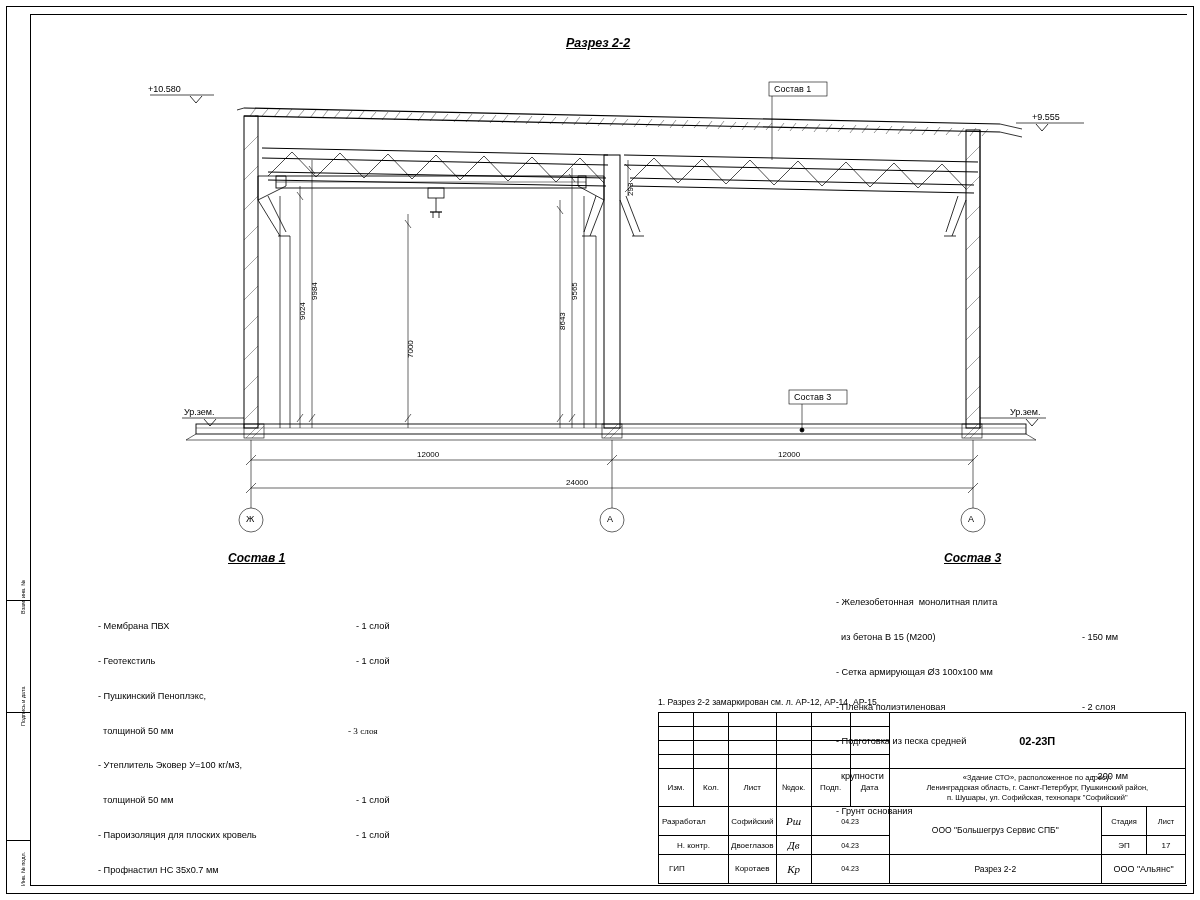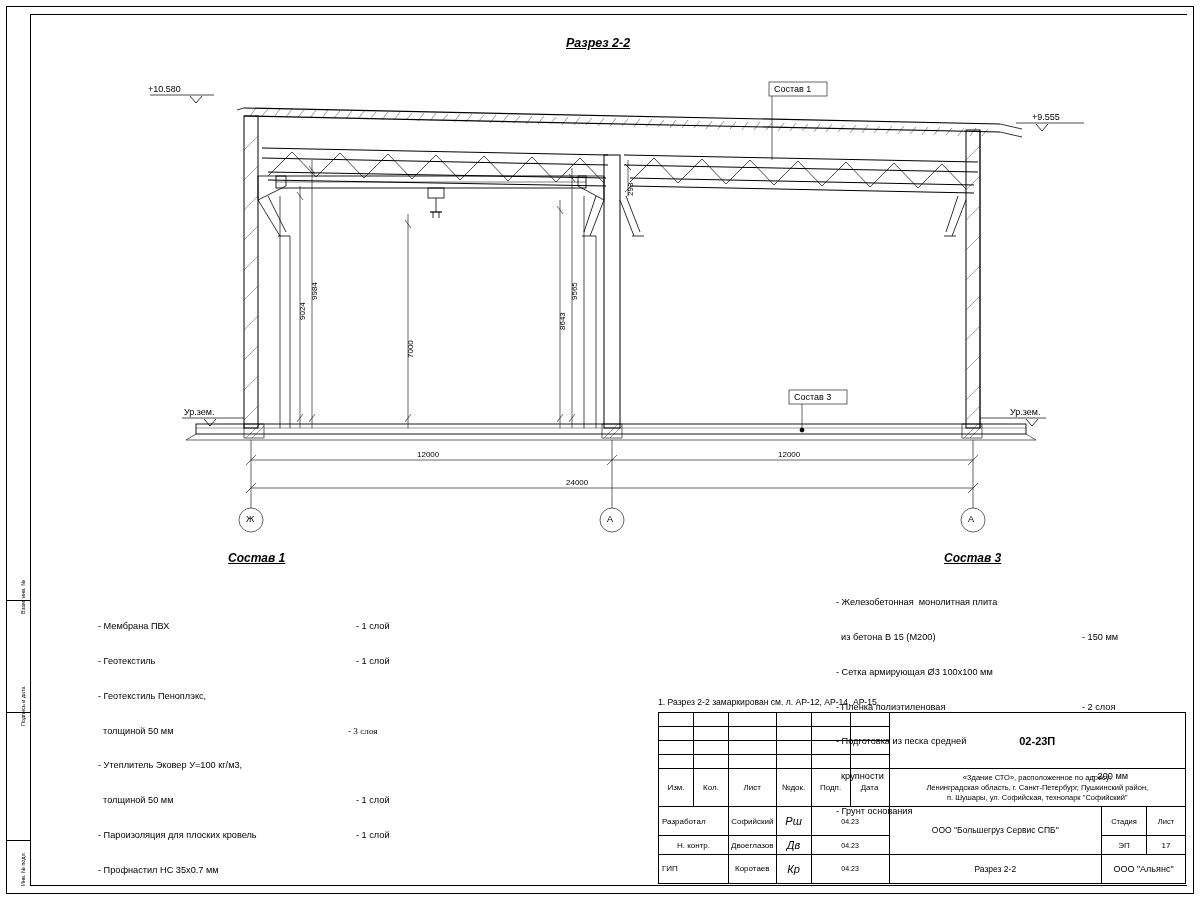--- a/index.html
+++ b/index.html
@@ -28,21 +28,21 @@
   
   .spec{position:absolute;font-size:9.2px;line-height:11.6px;white-space:pre;}
   .spec .row{position:relative;}
   .spec .val{position:absolute;}
 
   
   #stamp{position:absolute;left:658px;top:712px;width:528px;height:172px;}
   #stamp table{border-collapse:collapse;width:528px;height:172px;font-size:8px;}
   #stamp td{border:1px solid #000;padding:0 2px;text-align:center;vertical-align:middle;}
   .note{position:absolute;left:658px;top:697px;font-size:8.6px;}
-  .sign{font-family:Liberation Sans, sans-serif;font-style:italic;font-size:11px;}
+  .sign{font-family:Liberation Serif, serif;font-style:italic;font-size:11px;}
 </style>
 </head>
 <body>
 
 <div id="sheet">
 
   <div class="frame-outer"></div>
   <div class="frame-inner"></div>
   <div class="left-strip"></div>
   <div class="left-cell" style="top:600px;height:1px;"></div>
@@ -285,21 +285,21 @@
   <div class="t" style="left:246px;top:514px;">Ж</div>
   <div class="t" style="left:607px;top:514px;">А</div>
   <div class="t" style="left:968px;top:514px;">А</div>
 
   <div class="sub-title" style="left:228px;top:551px;">Состав 1</div>
   <div class="sub-title" style="left:944px;top:551px;">Состав 3</div>
 
   <div class="spec" style="left:98px;top:598px;width:340px;">
     <div class="row"><span>- Мембрана ПВХ</span><span class="val" style="left:258px;">- 1 слой</span></div>
     <div class="row"><span>- Геотекстиль</span><span class="val" style="left:258px;">- 1 слой</span></div>
-    <div class="row"><span>- Геотекстиль Пеноплэкс,</span></div>
+    <div class="row"><span>- Пушкинский Пеноплэкс,</span></div>
     <div class="row"><span>  толщиной 50 мм</span><span class="val" style="left:250px;font-family:Liberation Serif, serif;">- 3 слоя</span></div>
     <div class="row"><span>- Утеплитель Эковер У=100 кг/м3,</span></div>
     <div class="row"><span>  толщиной 50 мм</span><span class="val" style="left:258px;">- 1 слой</span></div>
     <div class="row"><span>- Пароизоляция для плоских кровель</span><span class="val" style="left:258px;">- 1 слой</span></div>
     <div class="row"><span>- Профнастил НС 35х0.7 мм</span></div>
     <div class="row"><span>- Прогоны, проф. труба</span></div>
     
   </div>
 
   <div class="spec" style="left:836px;top:574px;width:310px;">
@@ -374,21 +374,21 @@
       </tr>
       <tr>
         <td colspan="2" style="height:16px;text-align:left;padding-left:18px;">Н. контр.</td>
         <td>Двоеглазов</td>
         <td class="sign">Дв</td>
         <td colspan="2" style="font-size:7px;">04.23</td>
         <td>ЭП</td>
         <td>17</td>
       </tr>
       <tr>
-        <td colspan="2" style="height:26px;text-align:left;padding-left:3px;">ГИП</td>
+        <td colspan="2" style="height:26px;text-align:left;padding-left:10px;">ГИП</td>
         <td>Коротаев</td>
         <td class="sign">Кр</td>
         <td colspan="2" style="font-size:7px;">04.23</td>
         <td colspan="2" style="font-size:8.5px;">Разрез 2-2</td>
         <td colspan="2" style="font-size:9px;">ООО "Альянс"</td>
       </tr>
     </tbody>
       </table>
   </div>
 

